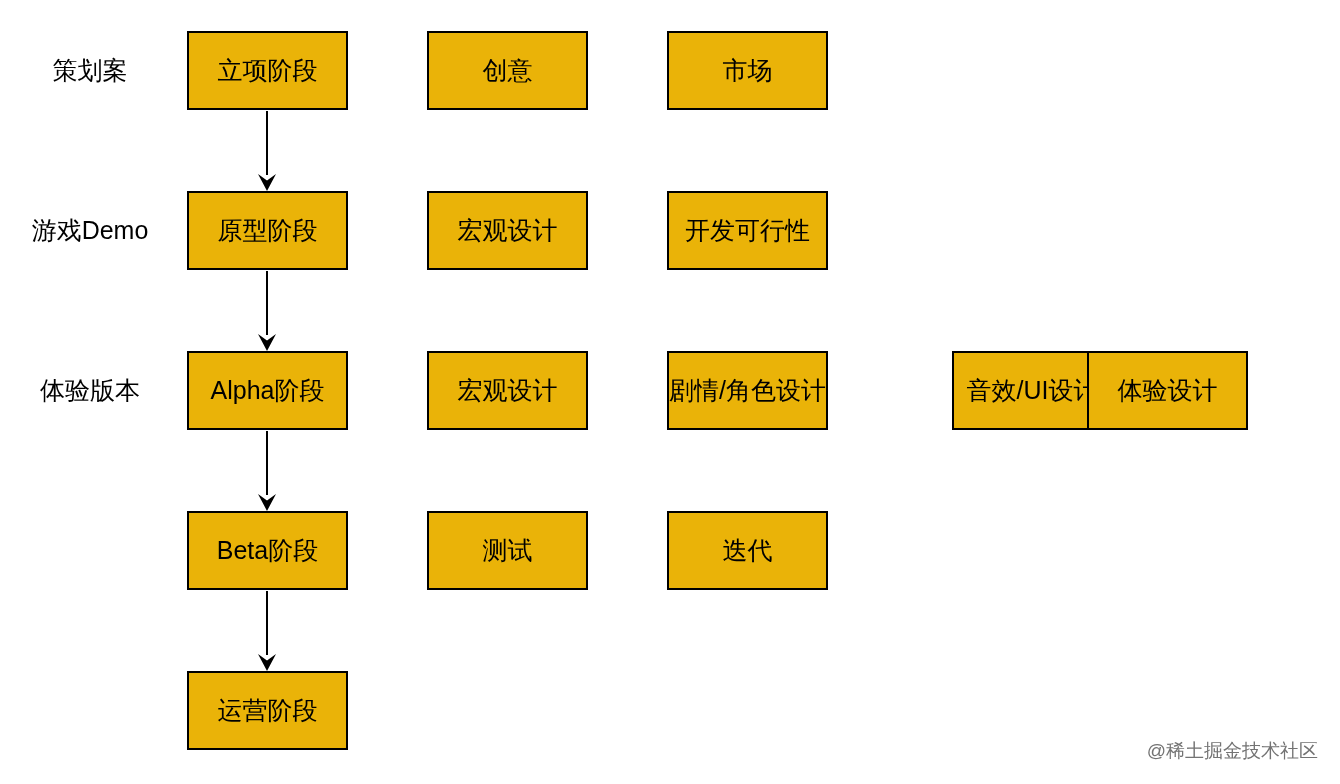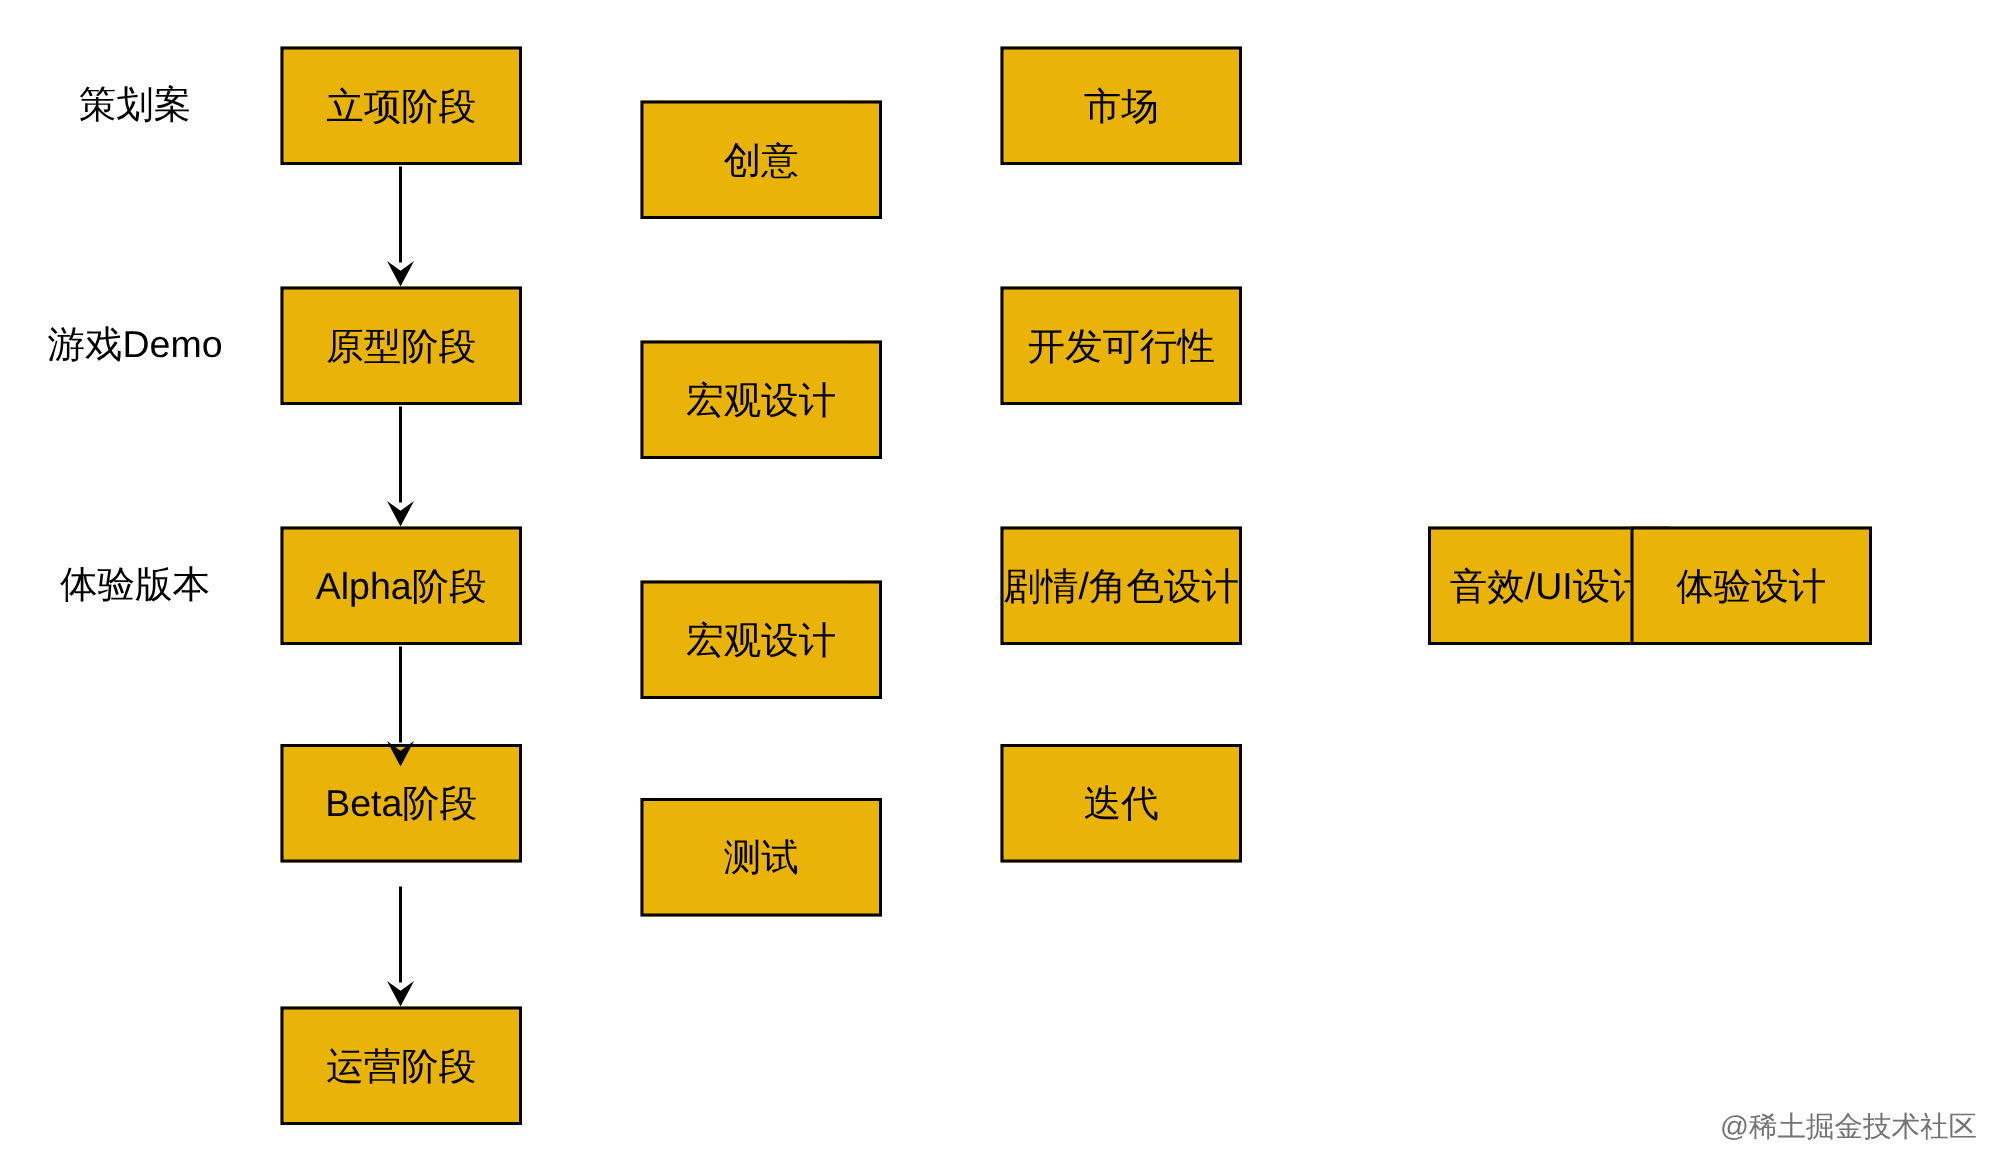--- a/index.html
+++ b/index.html
@@ -24,29 +24,29 @@
     background: #eab308;
     display: flex;
     align-items: center;
     justify-content: center;
     font-size: 25px;
     color: #000000;
     white-space: nowrap;
   }
   
   .c0 { left: 187px; }
-  .c1 { left: 427px; margin-top: 36px; }
+  .c1 { left: 427px; }
   .c2 { left: 667px; }
   .c3 { left: 912px; margin-left: 40px; }
   .c4 { left: 1087px; }
   
   .r0 { top: 31px; }
   .r1 { top: 191px; }
   .r2 { top: 351px; }
-  .r3 { top: 496px; }
+  .r3 { top: 511px; }
   .r4 { top: 671px; }
 
   .row-label {
     position: absolute;
     left: 15px;
     width: 150px;
     text-align: center;
     font-size: 25px;
     line-height: 32px;
     color: #000000;

